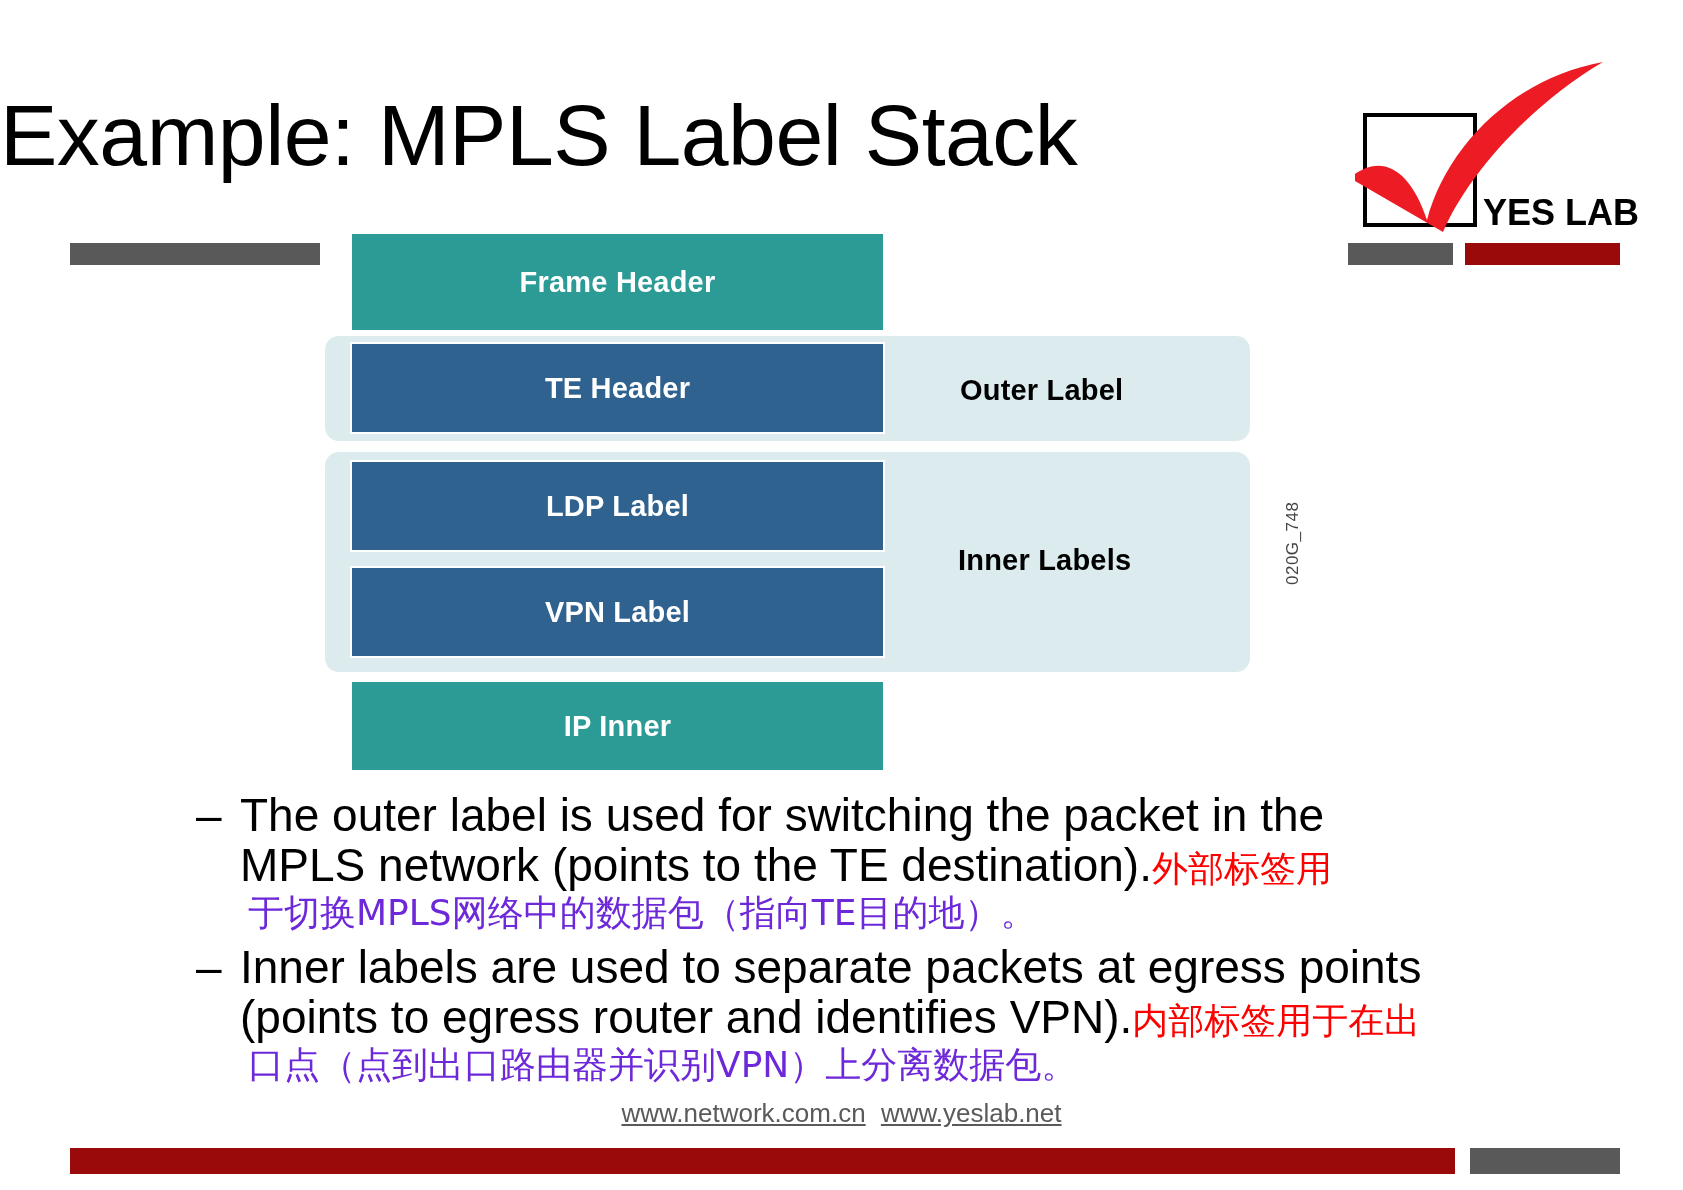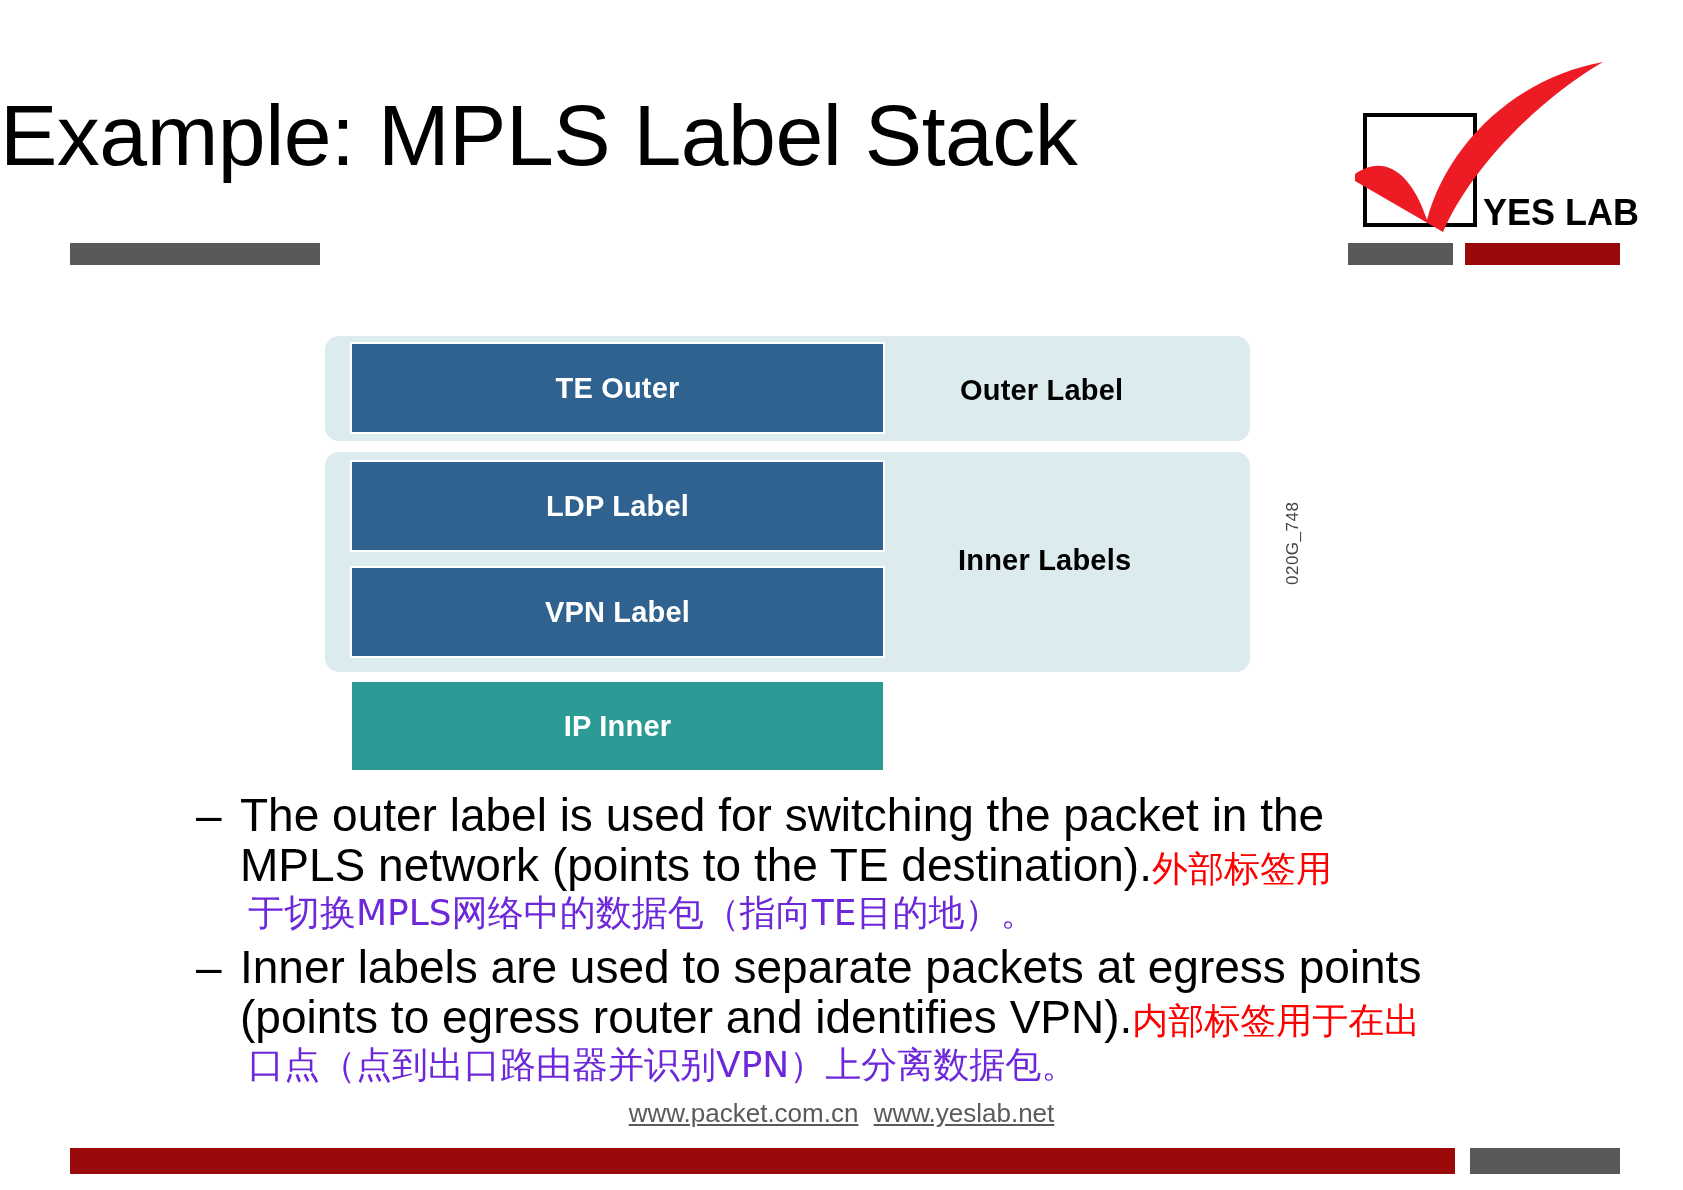--- a/index.html
+++ b/index.html
@@ -222,22 +222,23 @@
 
   <div class="bar bar-left-grey"></div>
   <div class="bar bar-right-grey"></div>
   <div class="bar bar-right-red"></div>
 
   <div class="diagram">
 
     <div class="group-box group-outer"></div>
     <div class="group-box group-inner"></div>
 
-
-    <div class="blk blk-blue blk-te">TE Outer</div>
+    <div class="blk blk-teal blk-frame">Frame Header</div>
+
+    <div class="blk blk-blue blk-te">TE Header</div>
 
     <div class="blk blk-blue blk-ldp">LDP Label</div>
 
     <div class="blk blk-blue blk-vpn">VPN Label</div>
 
     <div class="blk blk-teal blk-ip">IP Inner</div>
 
     <div class="group-label label-outer">Outer Label</div>
 
     <div class="group-label label-inner">Inner Labels</div>
@@ -265,20 +266,20 @@
           <span>Inner labels are used to separate packets at egress points</span><br>
           <span>(points to egress router and identifies VPN).</span><span class="zh">内部标签用于在出</span>
         </div>
       </div>
       <div class="zh-line">口点（点到出口路由器并识别VPN）上分离数据包。</div>
     </div>
 
   </div>
 
   <div class="links">
-    <a href="#">www.packet.com.cn</a>
+    <a href="#">www.network.com.cn</a>
     <a href="#">www.yeslab.net</a>
   </div>
 
   <div class="bar bar-foot-red"></div>
   <div class="bar bar-foot-grey"></div>
 
 </div>
 
 </body></html>

